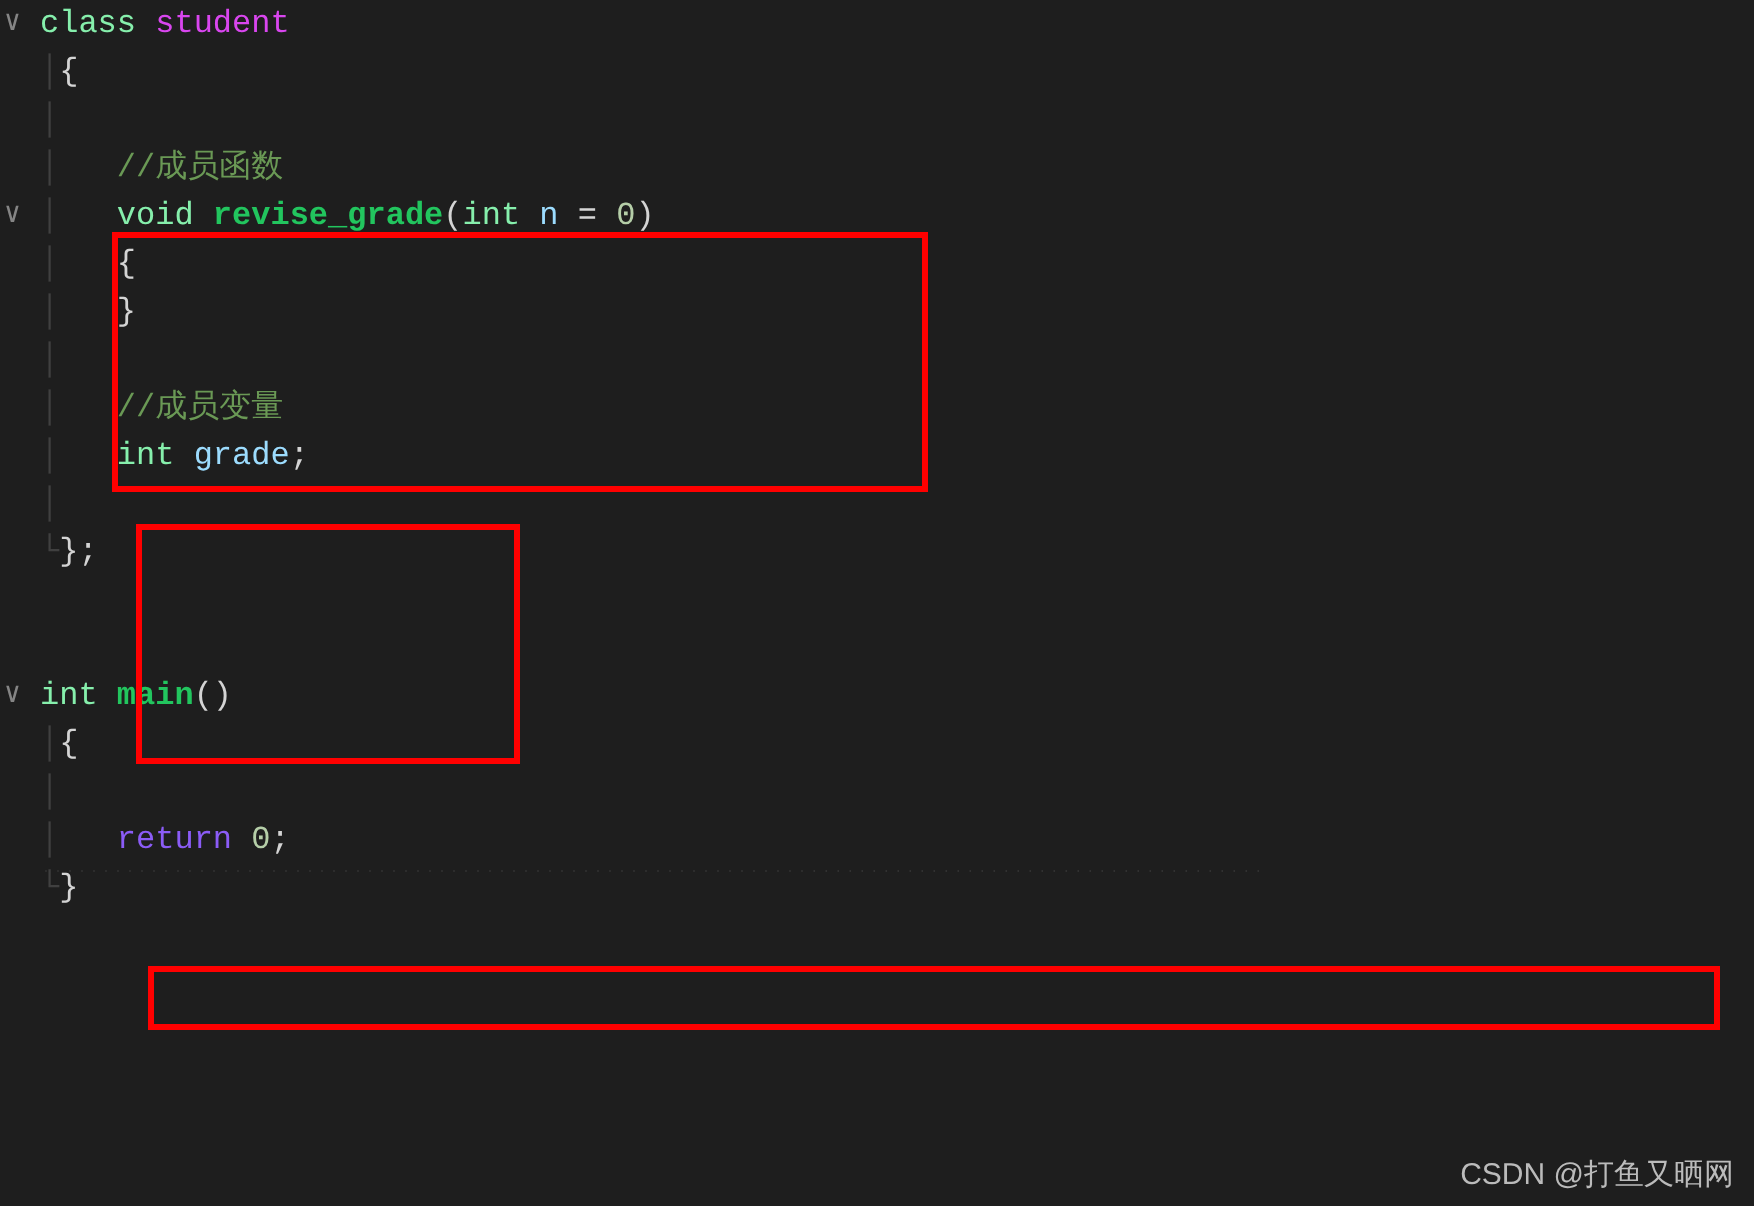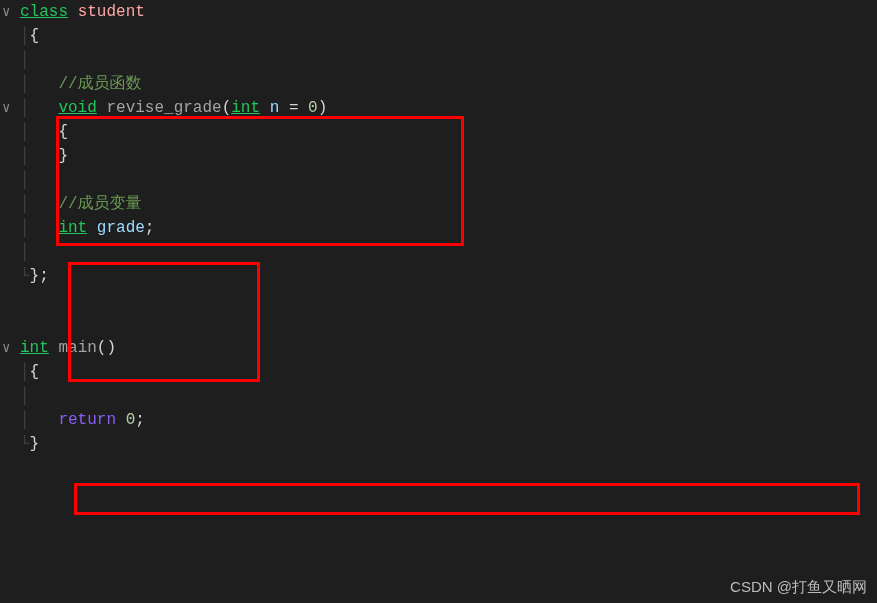--- a/index.html
+++ b/index.html
@@ -12,24 +12,24 @@
       height: 603px;
       overflow: hidden;
       position: relative;
     }
     .editor {
       position: relative;
       height: 100%;
       padding-left: 20px;
     }
     .line { white-space: pre; height: 24px; line-height: 24px; position: relative; }
-    .kw-blue { color: #22c55e; text-decoration: underline; }
-    .kw-type { color: #fca5a5; text-align: center; }
+    .kw-blue { color: #86efac; }
+    .kw-type { color: #d946ef; text-align: center; }
     .kw-purple { color: #8b5cf6; text-align: center; }
-    .fn-yellow { color: #a3a3a3; }
+    .fn-yellow { color: #22c55e; font-weight: bold; }
     .num { color: #b5cea8; }
     .comment { color: #6a9955; }
     .var { color: #9cdcfe; }
     .punct { color: #d4d4d4; }
     .op { color: #d4d4d4; }
     .fold { position: absolute; left: -18px; color: #858585; cursor: pointer; font-size: 14px; }
     .guide { color: #404040; }
     .box-red { position: absolute; border: 3px solid #ff0000; pointer-events: none; }
     .box1 { left: 56px; top: 116px; width: 408px; height: 130px; }
     .box2 { left: 68px; top: 262px; width: 192px; height: 120px; }

